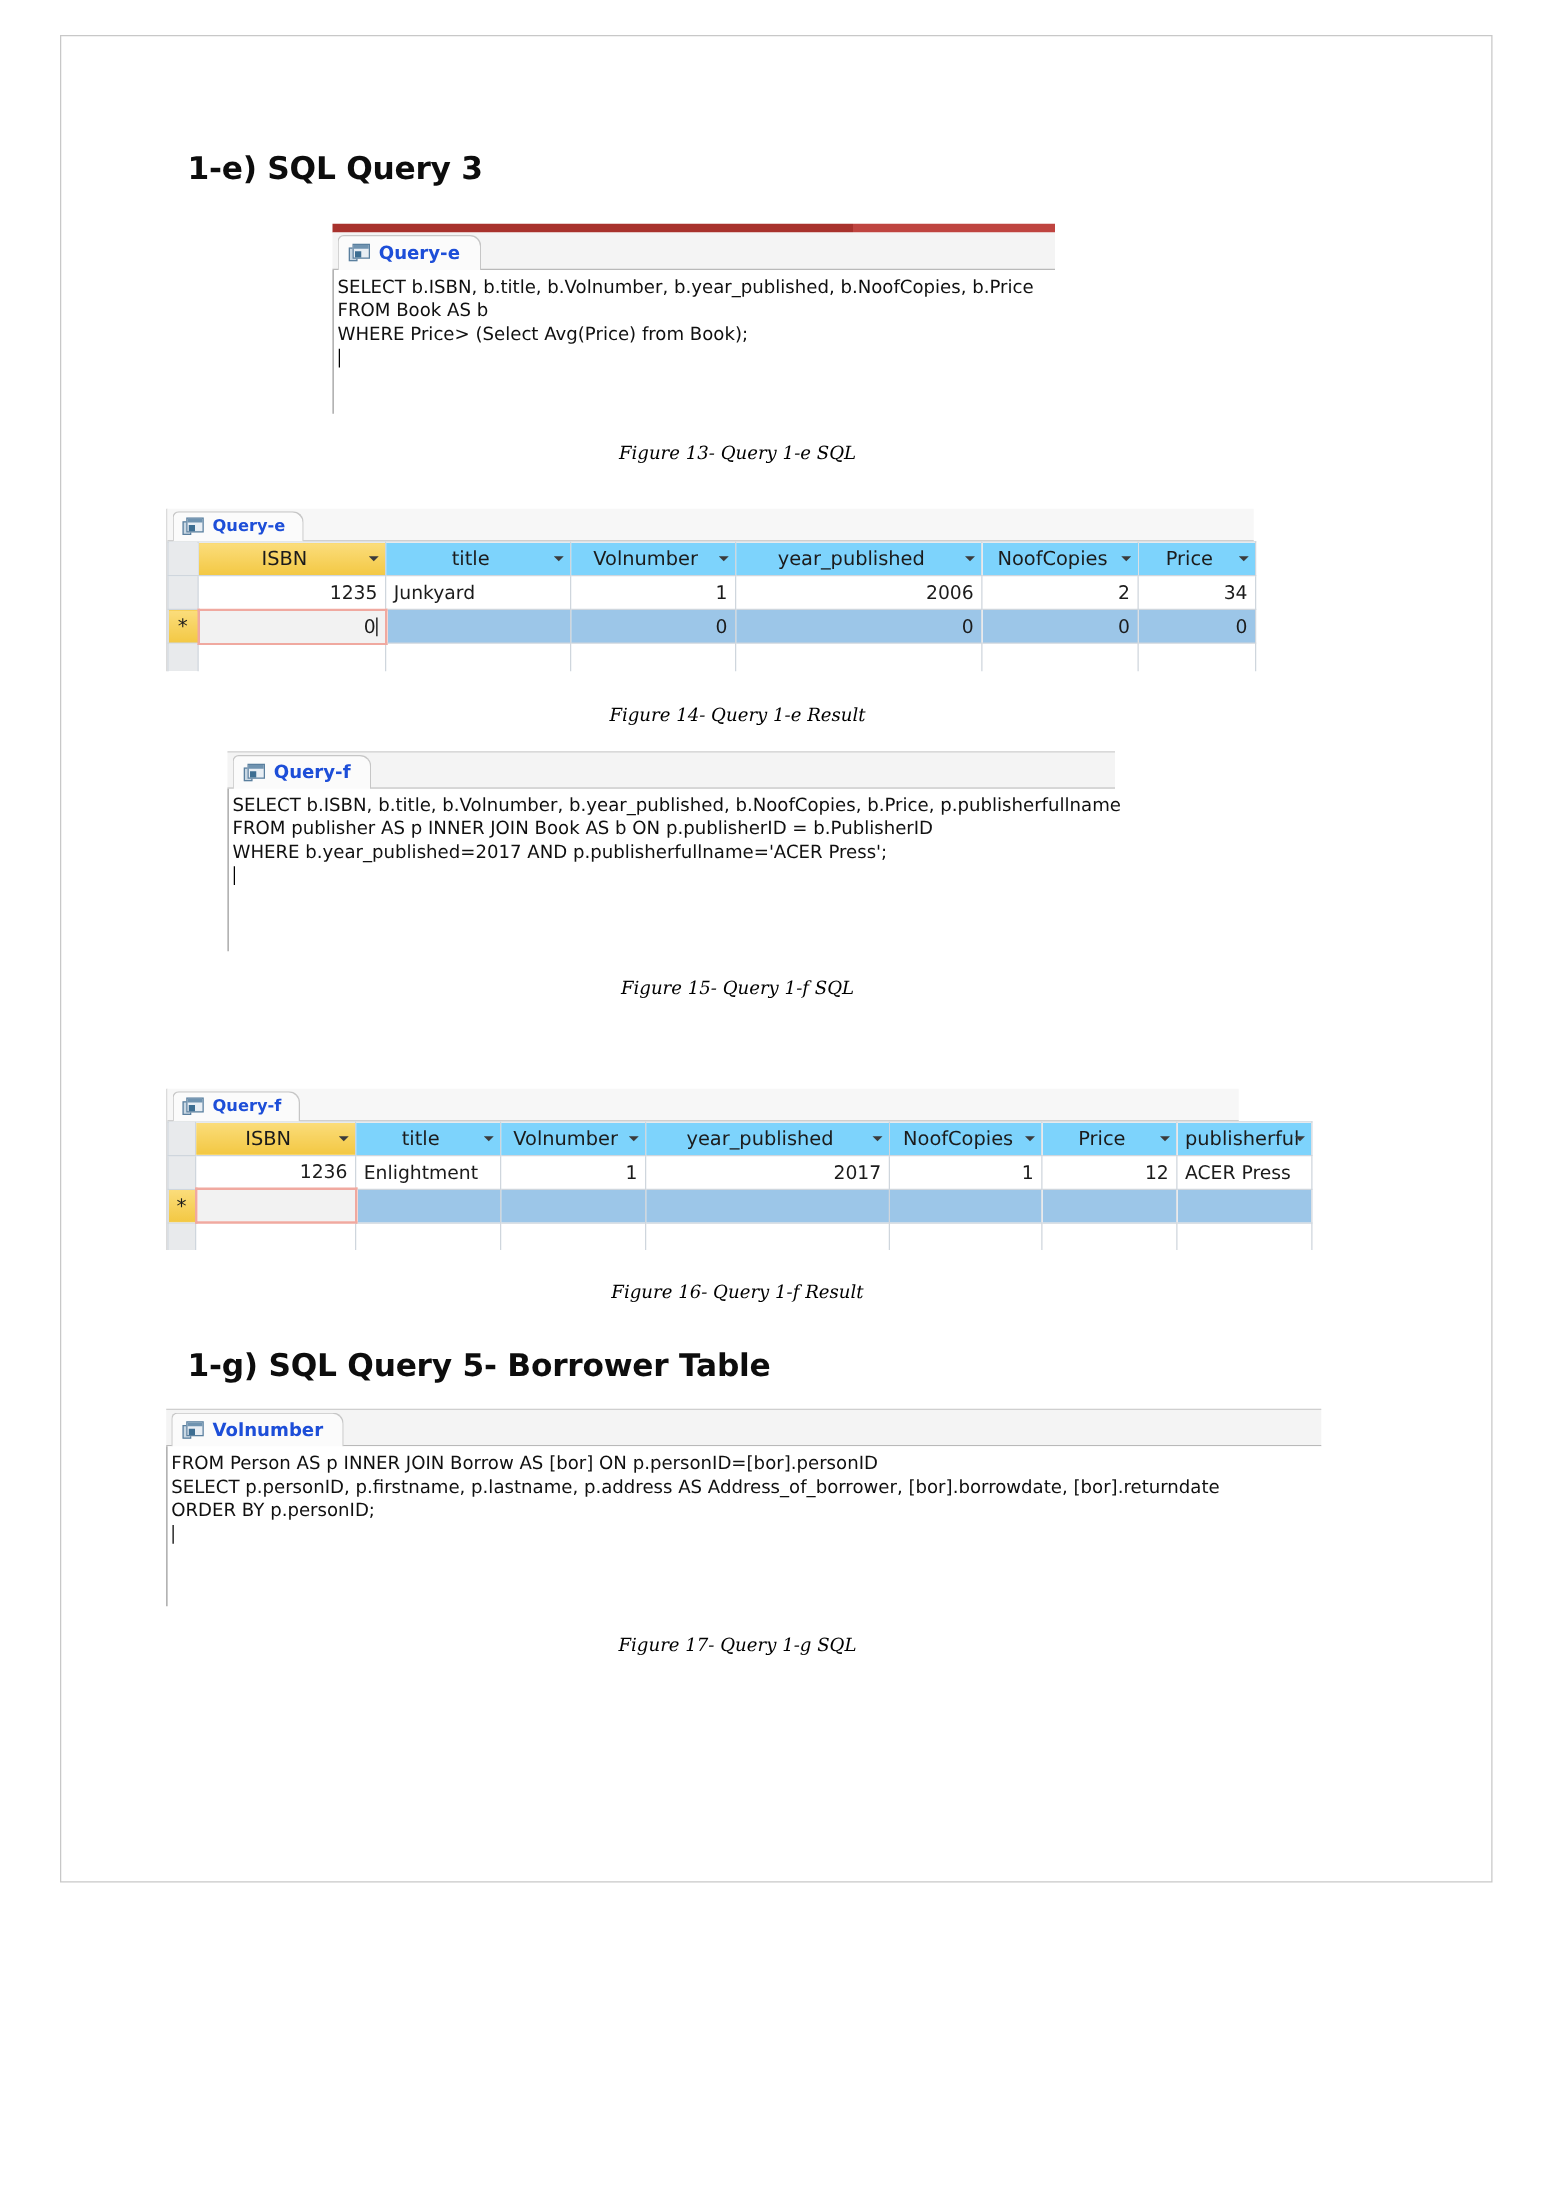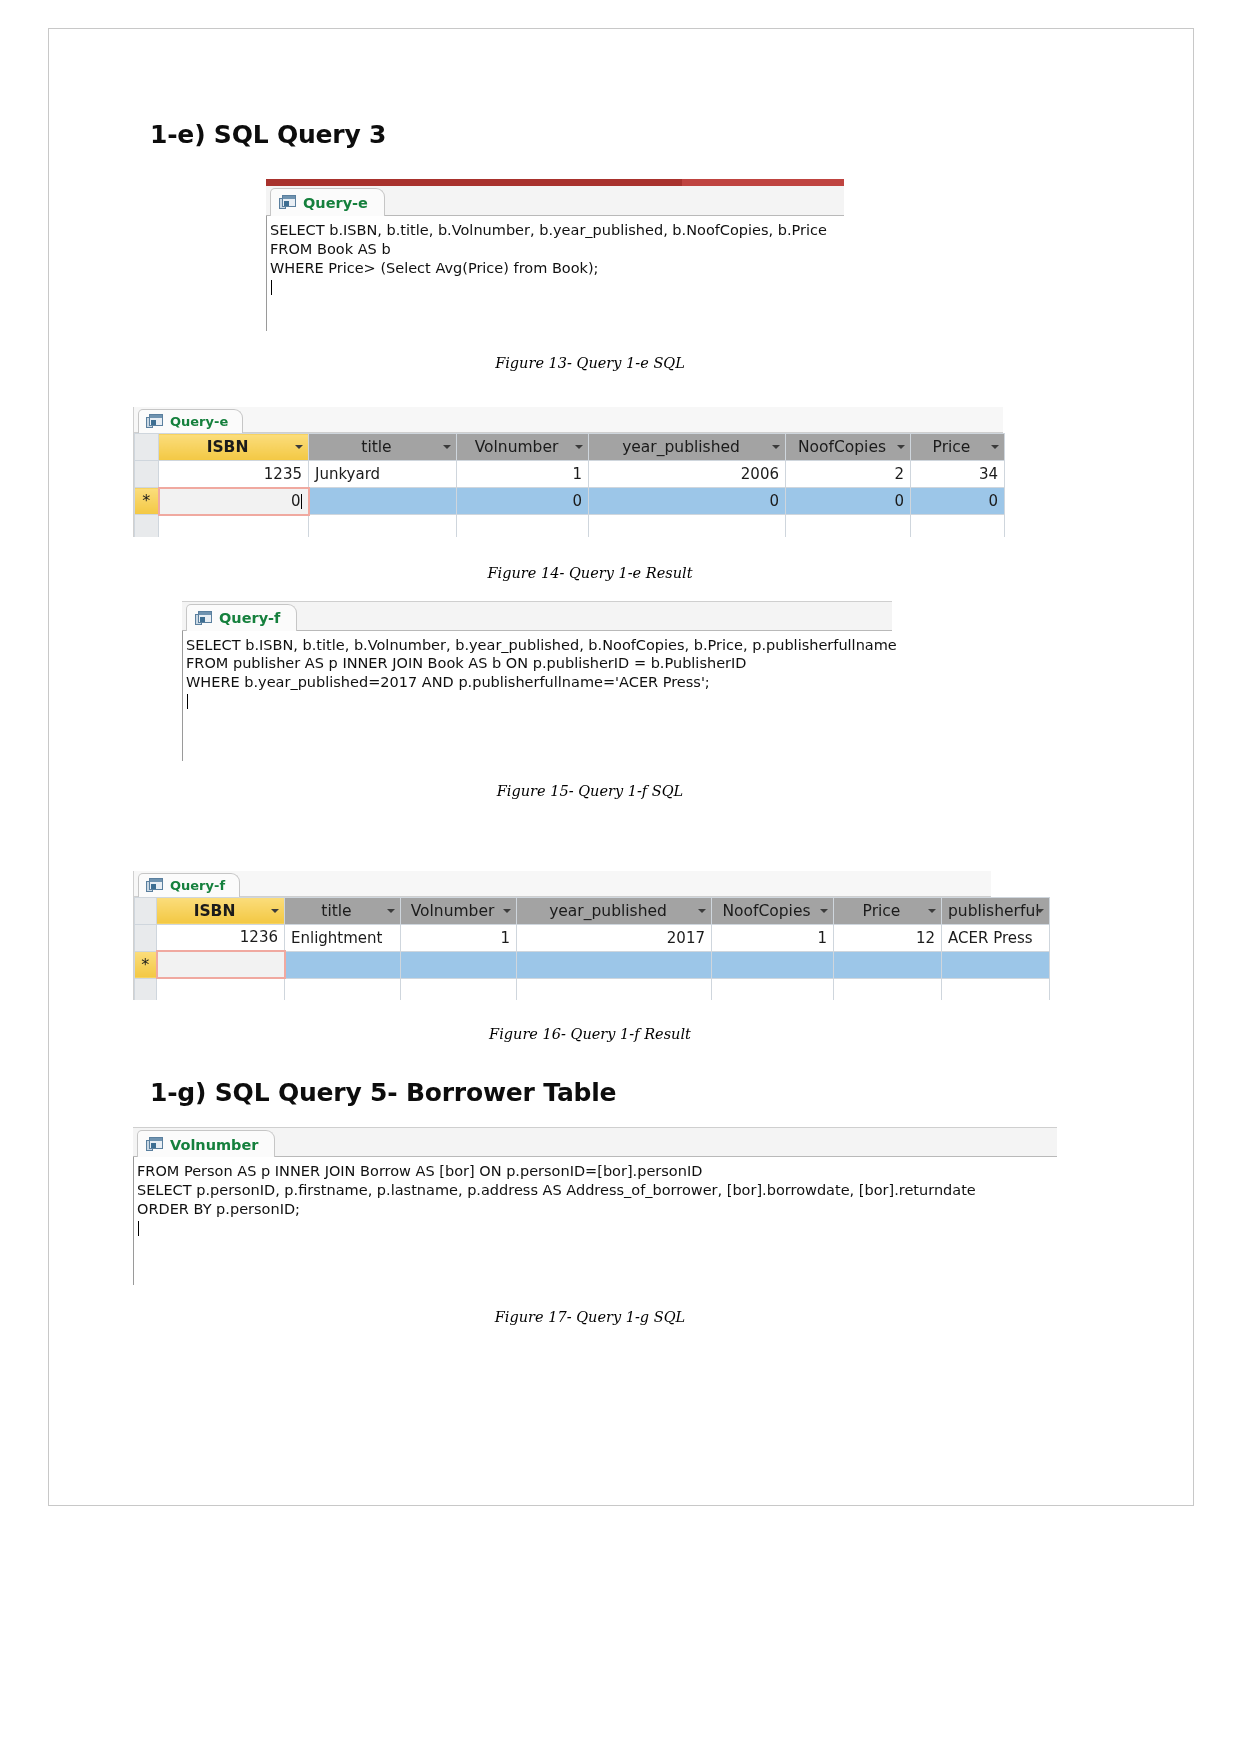--- a/index.html
+++ b/index.html
@@ -80,21 +80,21 @@
     gap: 7px;
     padding: 0 16px 0 8px;
     background: #fbfbfb;
     border: 1px solid #c6c6c6;
     border-bottom: none;
     border-radius: 5px 9px 0 0;
   }
   .doctab .tab-label {
     font-size: 14.5px;
     font-weight: bold;
-    color: #15803d;
+    color: #1d4ed8;
     white-space: nowrap;
   }
   .tab-icon {
     width: 17px; height: 15px;
     position: relative;
     flex: 0 0 auto;
   }
   .tab-icon .sh {
     position: absolute;
     left: 3px; top: 0;
@@ -177,31 +177,31 @@
   }
   table.datasheet th, table.datasheet td {
     border: 1px solid #cfd6dd;
     height: 27px;
     padding: 0 6px;
     font-weight: normal;
     overflow: hidden;
     white-space: nowrap;
   }
   table.datasheet th {
-    background: #a3a3a3;
+    background: #7dd3fc;
     color: #1b1b1b;
     font-size: 15.5px;
     text-align: center;
     position: relative;
     padding-right: 18px;
   }
   table.datasheet th.sel {
     background: #f5cf5f;
     background: linear-gradient(to bottom, #fbdd7c, #f3c843);
-    font-weight: bold;
+    font-weight: normal;
   }
   table.datasheet th .dd {
     position: absolute;
     right: 5px; top: 50%;
     transform: translateY(-50%);
     width: 0; height: 0;
     border-left: 4px solid transparent;
     border-right: 4px solid transparent;
     border-top: 4px solid #3b3b3b;
   }

